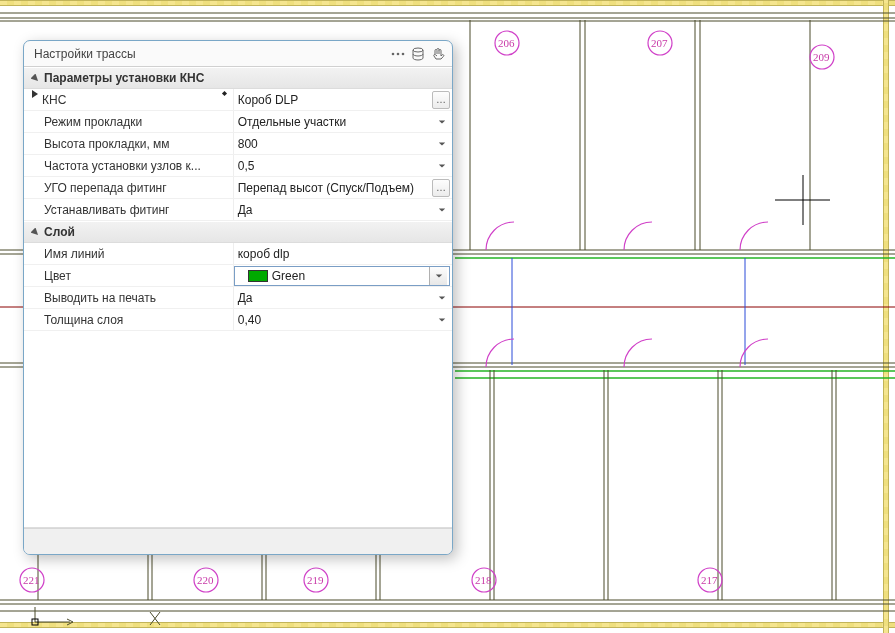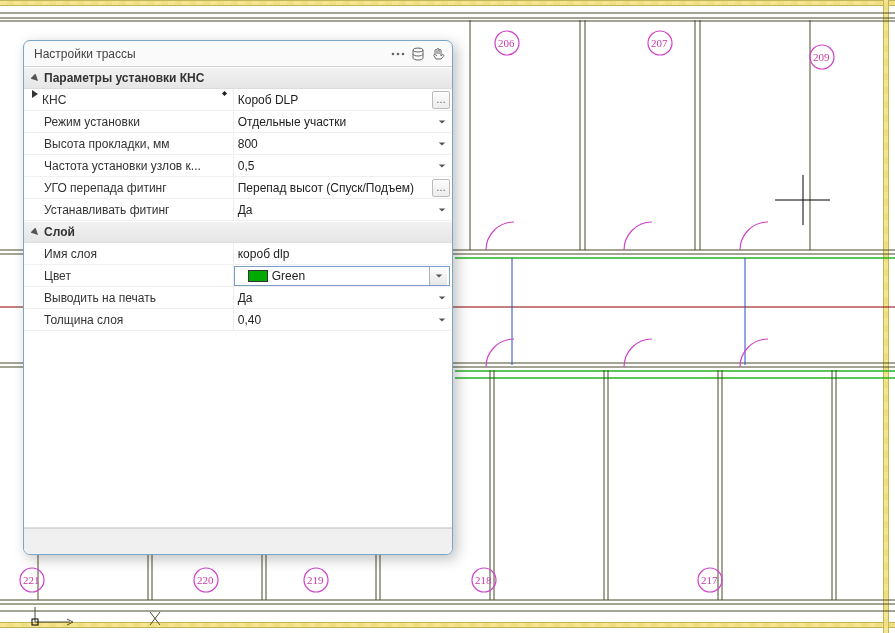--- a/index.html
+++ b/index.html
@@ -302,21 +302,21 @@
           </svg>
       </div>
       <div class="val">
         <span>Короб DLP</span>
         <span class="btn-small">…</span>
       </div>
     </div>
 
     <div class="row">
       <div class="lab">
-          <span>Режим установки</span>
+          <span>Режим прокладки</span>
         </div>
       <div class="val">
         <span>Отдельные участки</span>
         <span class="dd">
             <svg viewBox="0 0 10 10">
               <path d="M1 3 L5 7 L9 3 Z" fill="currentColor"></path>
             </svg>
           </span>
       </div>
     </div>
@@ -377,21 +377,21 @@
       <span class="tw">
         <svg viewBox="0 0 10 10">
             <path d="M1 1 L9 5 L1 9 Z" fill="currentColor" transform="rotate(45 5 5)"></path>
           </svg>
       </span>
       <span>Слой</span>
     </div>
 
     <div class="row">
       <div class="lab">
-          <span>Имя слоя</span>
+          <span>Имя линий</span>
         </div>
       <div class="val">
           <span>короб dlp</span>
         </div>
     </div>
 
     <div class="row">
       <div class="lab">
           <span>Цвет</span>
         </div>

